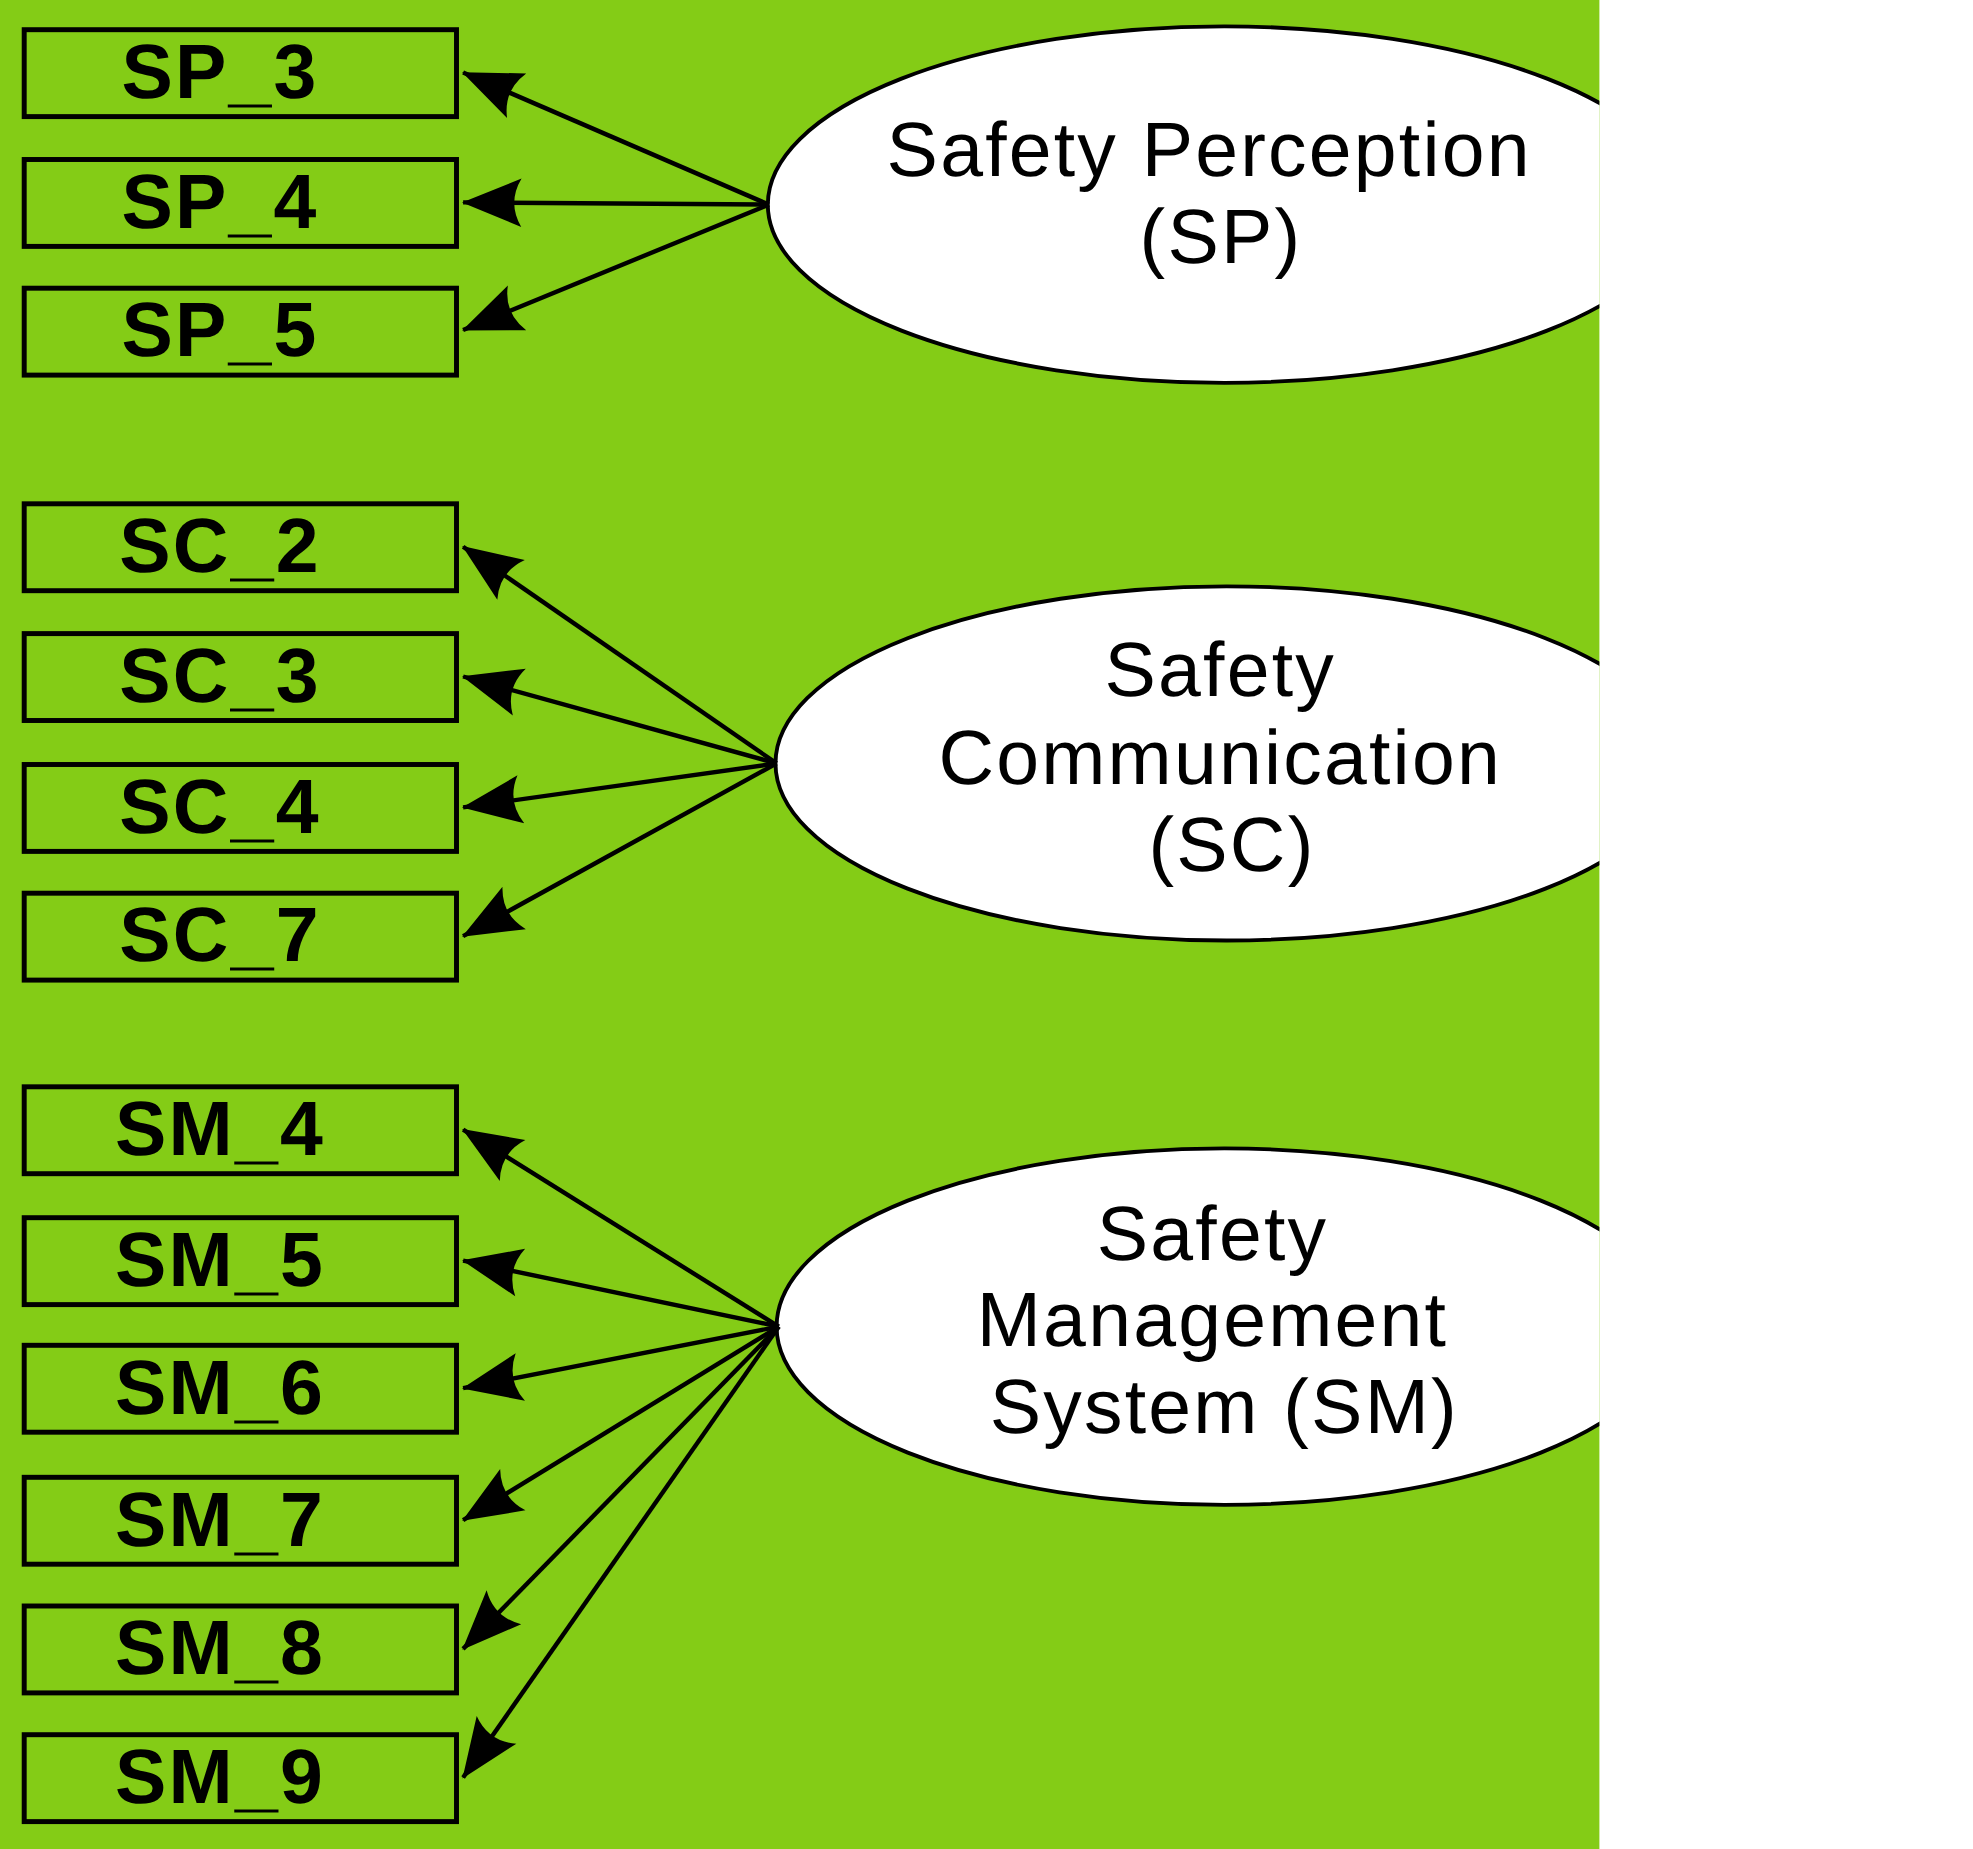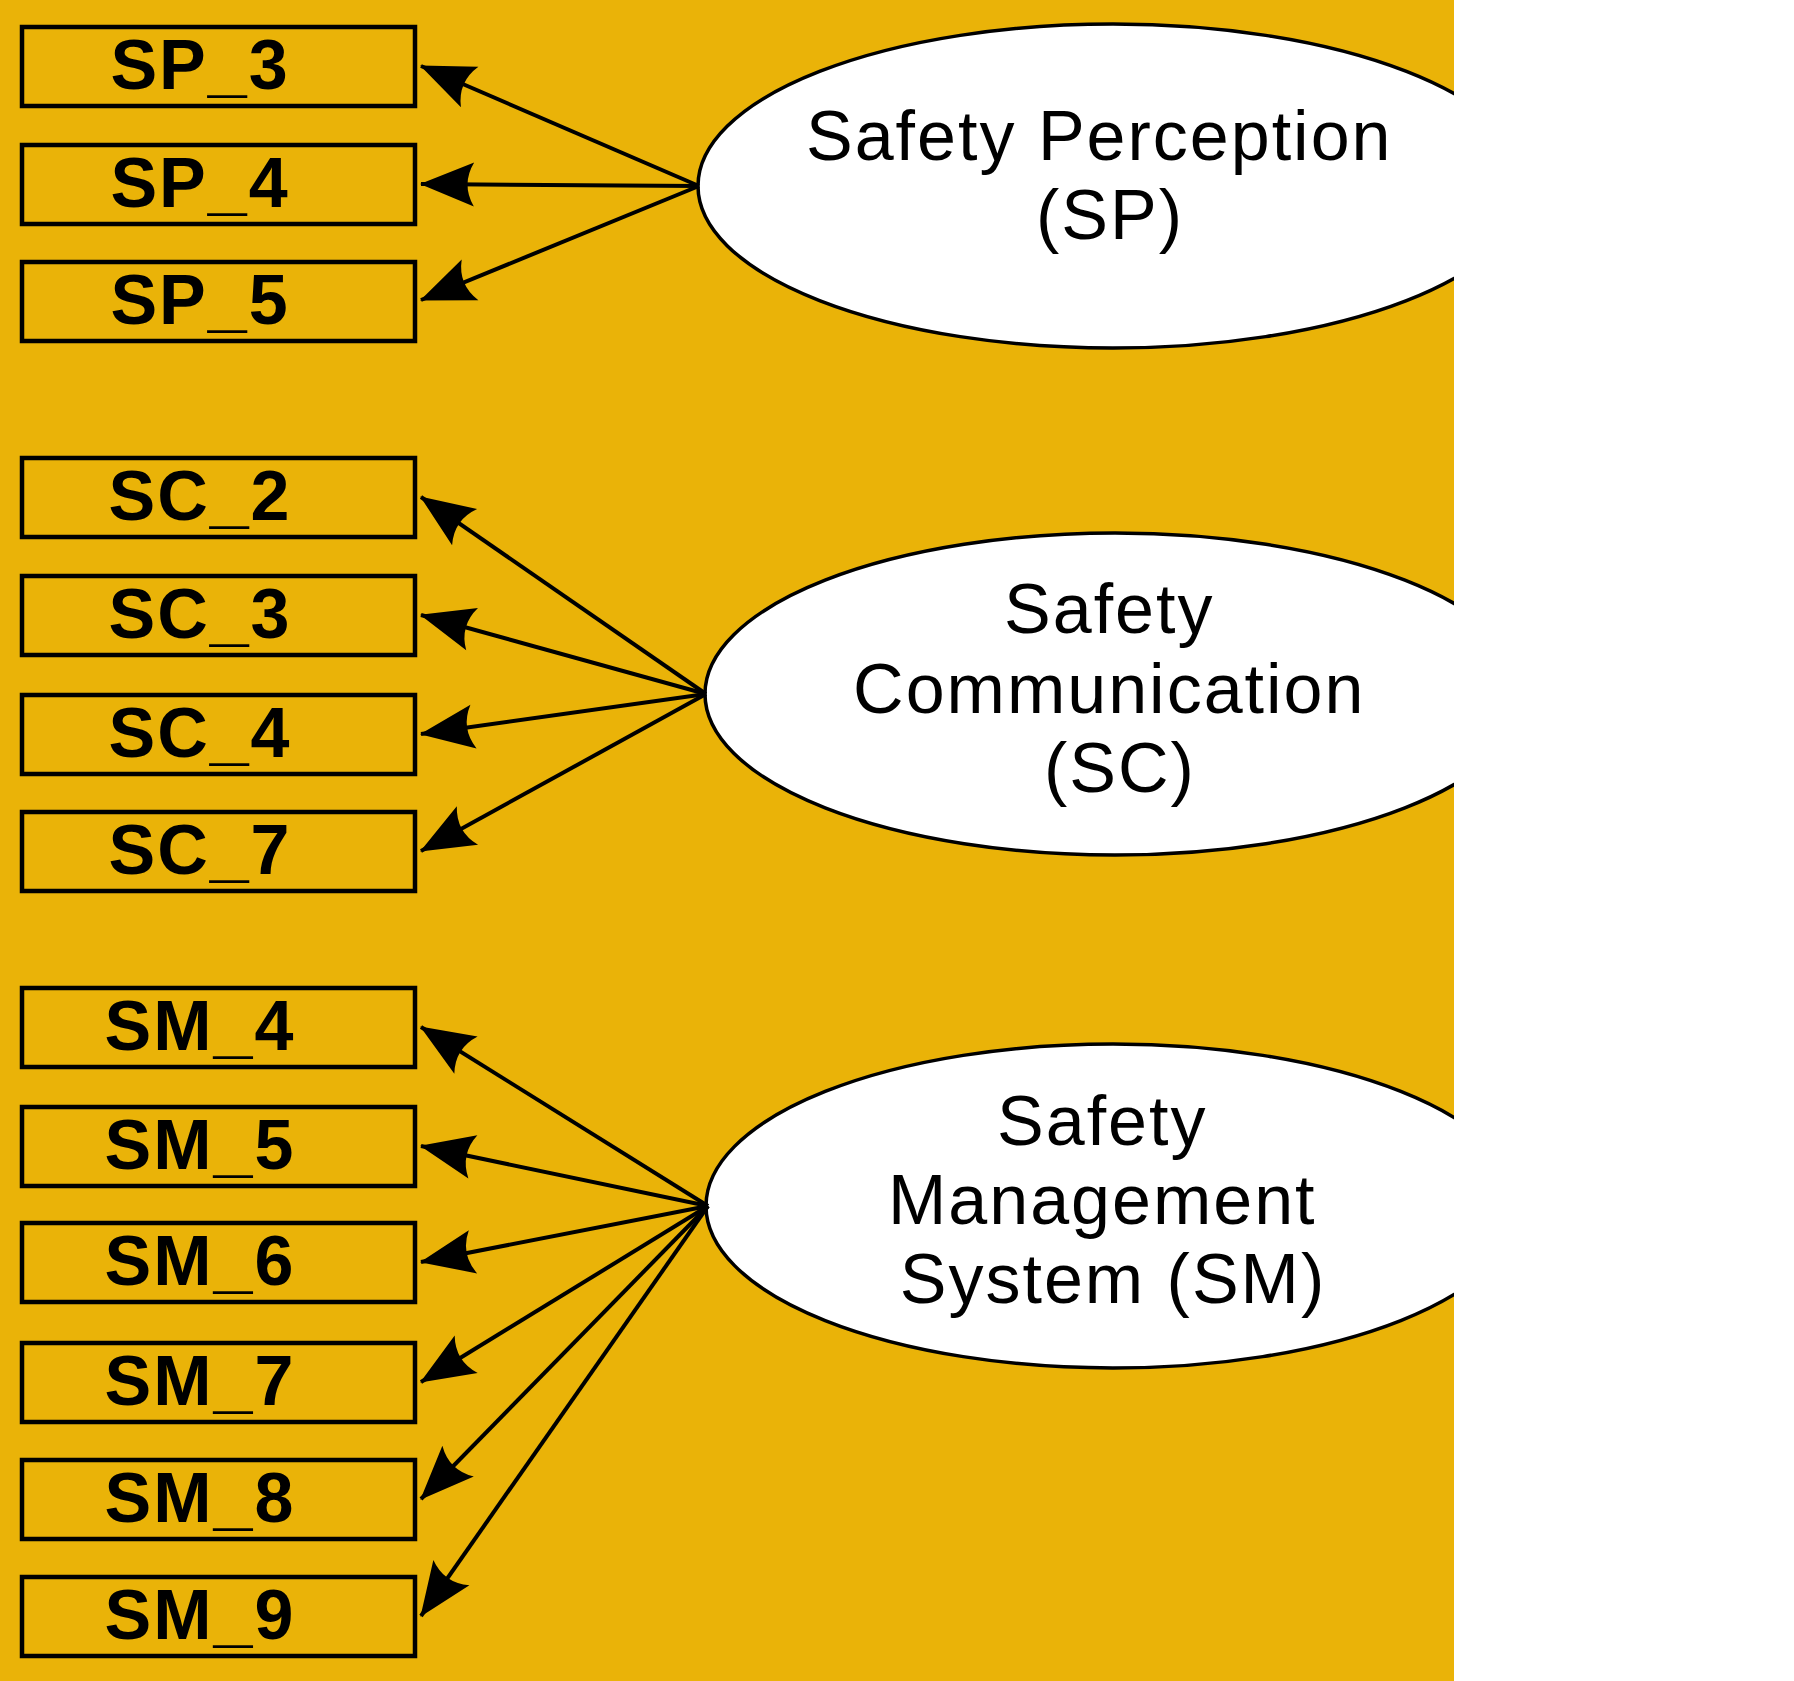--- a/index.html
+++ b/index.html
@@ -4,21 +4,21 @@
 <style>
   html, body {
     margin: 0;
     padding: 0;
     background: #ffffff;
   }
   .canvas {
     position: relative;
     width: 1454px;
     height: 1681px;
-    background: #eab308;
+    background: #84cc16;
     overflow: hidden;
   }
   svg { display: block; }
   .box-label {
     font-family: "Liberation Sans", sans-serif;
     font-size: 70px;
     font-weight: bold;
     letter-spacing: 2px;
     fill: #000000;
   }

